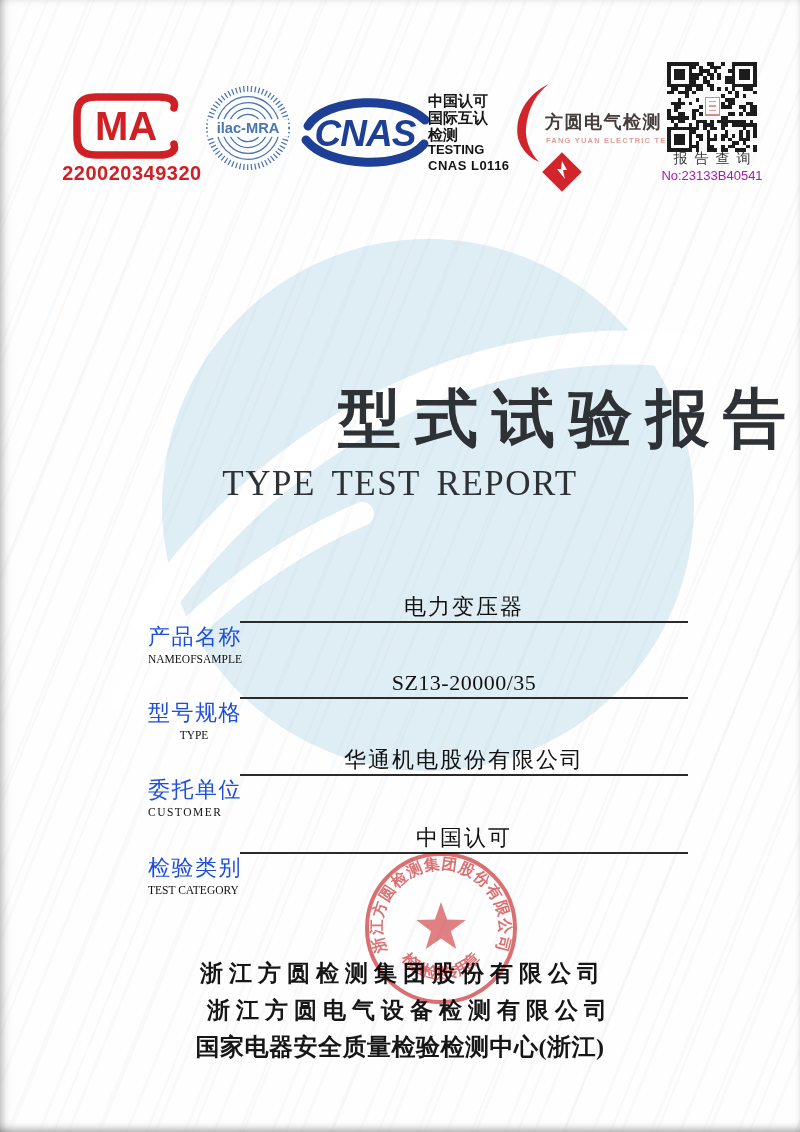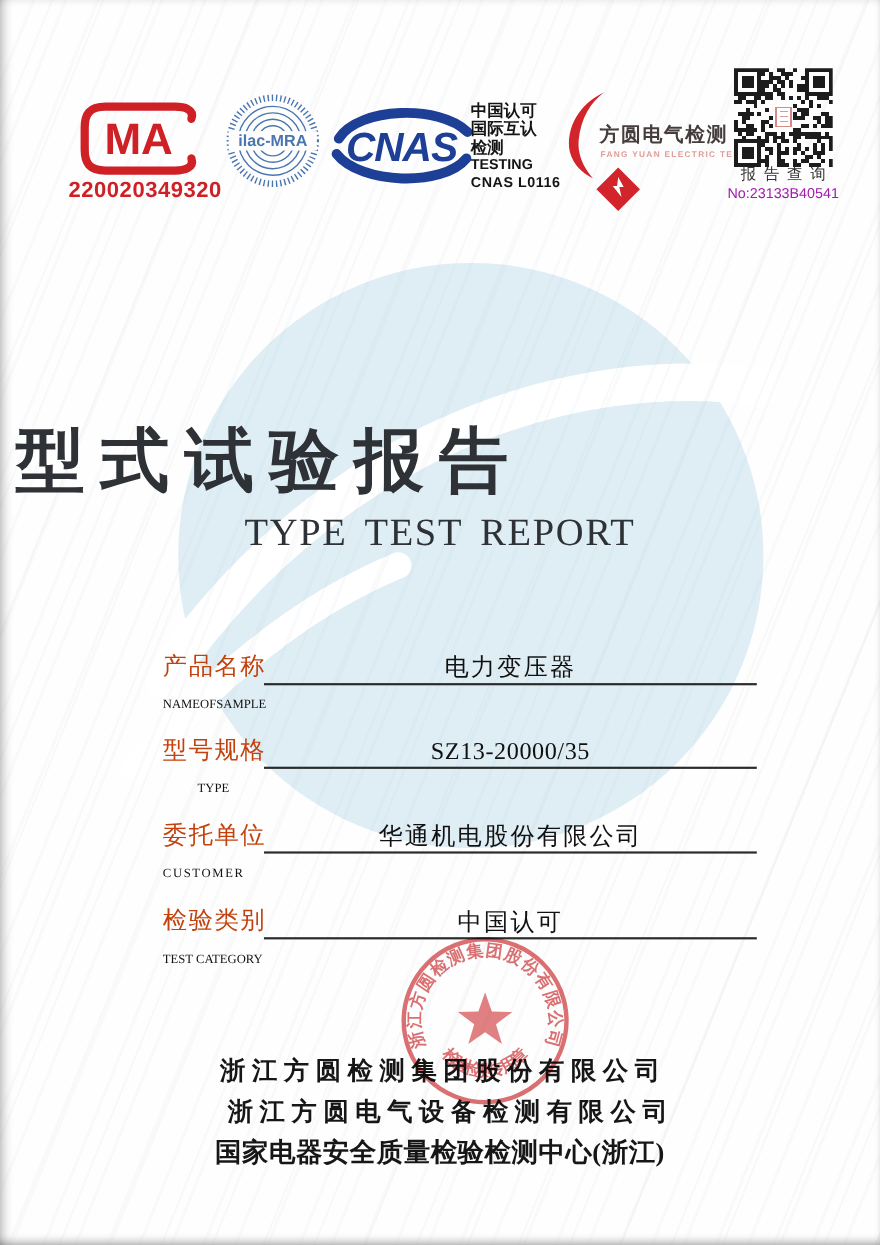--- a/index.html
+++ b/index.html
@@ -35,29 +35,29 @@
   .fy-cn{left:545px;top:110px;font-family:"Liberation Sans","DejaVu Sans",sans-serif;
     font-weight:600;font-size:18px;color:#453c3c;letter-spacing:1.5px;}
   .fy-en{left:546px;top:136px;font-family:"Liberation Sans","DejaVu Sans",sans-serif;
     font-weight:600;font-size:7.5px;color:#de9d98;letter-spacing:1.2px;}
   .qr-caption{left:658px;top:150px;width:108px;text-align:center;font-size:14px;
     letter-spacing:7px;padding-left:7px;box-sizing:border-box;color:#333;}
   .qr-number{left:656px;top:168px;width:112px;text-align:center;
     font-family:"Liberation Sans","DejaVu Sans",sans-serif;font-size:13px;color:#a21caf;}
 
   
-  .title-cn{left:0;top:376px;width:800px;text-align:left;font-size:63px;font-weight:600;
+  .title-cn{left:0;top:376px;width:800px;text-align:right;font-size:63px;font-weight:600;
     color:#2e3236;letter-spacing:14px;padding-left:14px;box-sizing:border-box;}
   .title-en{left:0;top:464px;width:800px;text-align:center;font-size:35px;font-weight:normal;
     color:#2e3236;letter-spacing:1.5px;word-spacing:6px;}
 
   
   .field-row{position:absolute;left:148px;width:540px;height:52px;z-index:2;}
-  .f-label-cn{font-size:22px;letter-spacing:1.5px;color:#c2410c;line-height:26px;}
-  .f-label-en{font-size:11.5px;color:#111;margin-top:16px;width:92px;}
+  .f-label-cn{font-size:22px;letter-spacing:1.5px;color:#1d4ed8;line-height:26px;margin-top:31px;}
+  .f-label-en{font-size:11.5px;color:#111;margin-top:3px;width:92px;}
   .en-center{text-align:center;}
   .en-wide{letter-spacing:1.5px;}
   .f-line{position:absolute;left:92px;right:0;top:28px;border-bottom:2px solid #2b2b2b;}
   .f-value{position:absolute;left:92px;right:0;top:0;text-align:center;font-size:22px;
     letter-spacing:2px;color:#111;line-height:27px;}
 
   
   .company{left:0;width:800px;text-align:center;font-weight:600;color:#161616;}
   .company-1{top:958px;font-size:23px;letter-spacing:6px;padding-left:6px;box-sizing:border-box;}
   .company-2{top:995px;font-size:23px;letter-spacing:6px;padding-left:20px;box-sizing:border-box;}

